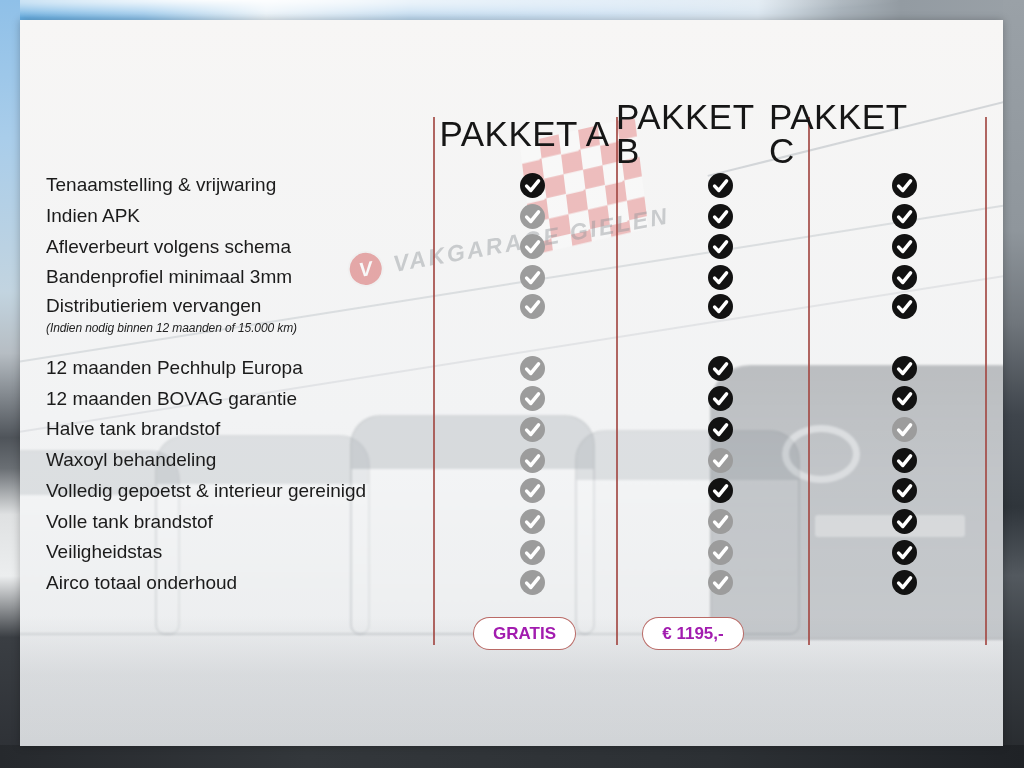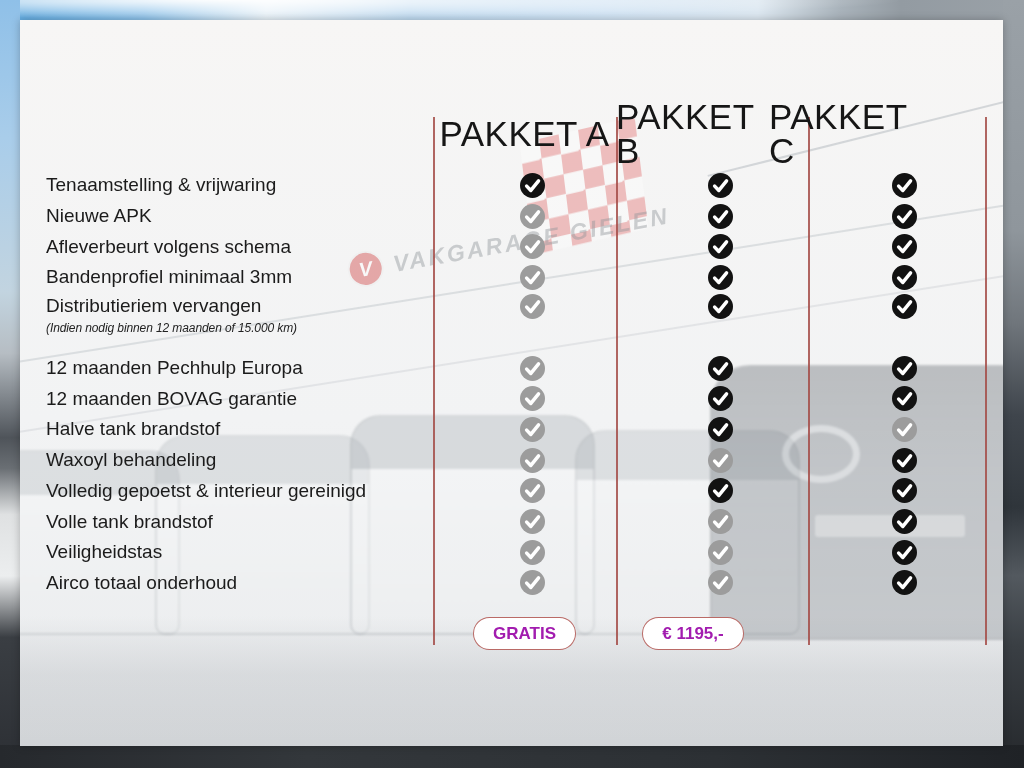--- a/index.html
+++ b/index.html
@@ -215,21 +215,21 @@
       <span class="check on">
         <svg viewBox="0 0 24 24">
                 <circle cx="12" cy="12" r="12" fill="currentColor"></circle>
                 <path d="M6.4 12.6 L10.4 16.7 L17.8 7.6" fill="none" stroke="#ffffff" stroke-width="3.4" stroke-linecap="round" stroke-linejoin="round"></path>
               </svg>
       </span>
     </div>
   </div>
         <div class="row">
     <div class="label-cell">
-      <span class="feature-label">Nieuwe APK</span>
+      <span class="feature-label">Indien APK</span>
 
     </div>
     <div class="check-cell">
       <span class="check off">
         <svg viewBox="0 0 24 24">
                 <circle cx="12" cy="12" r="12" fill="currentColor"></circle>
                 <path d="M6.4 12.6 L10.4 16.7 L17.8 7.6" fill="none" stroke="#ffffff" stroke-width="3.4" stroke-linecap="round" stroke-linejoin="round"></path>
               </svg>
       </span>
     </div>

